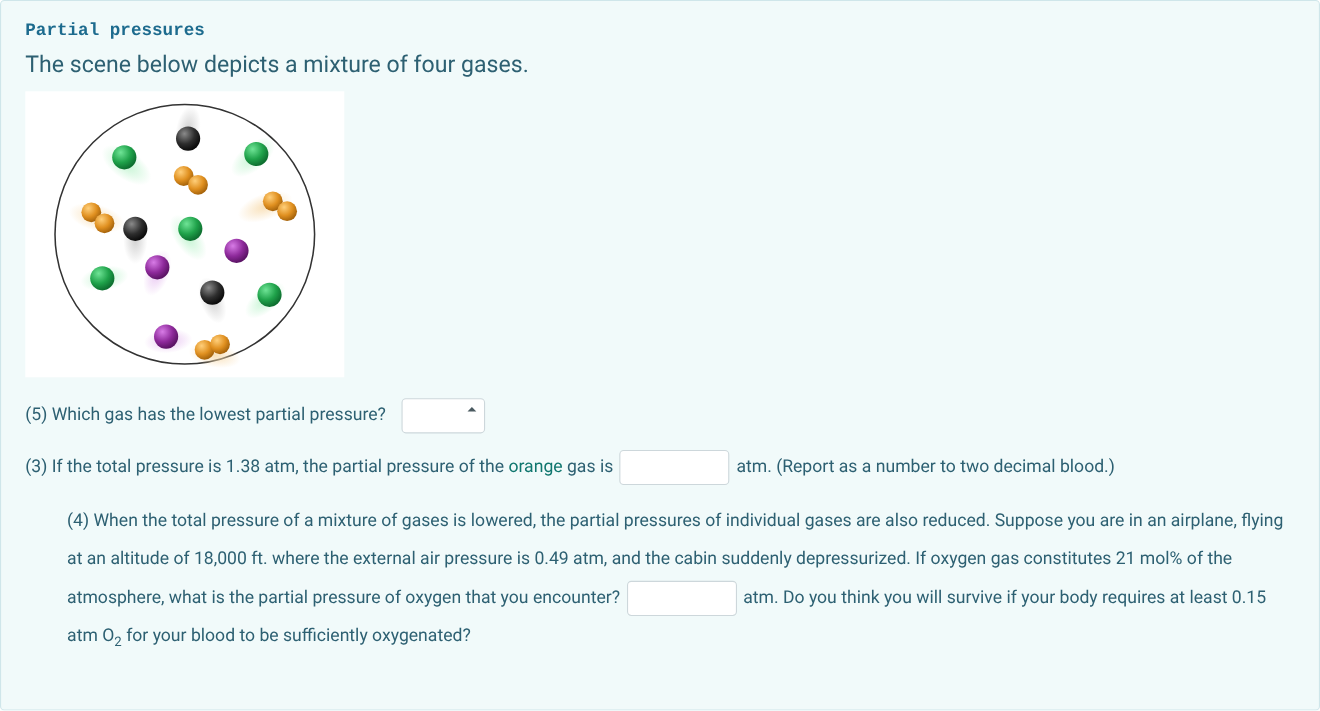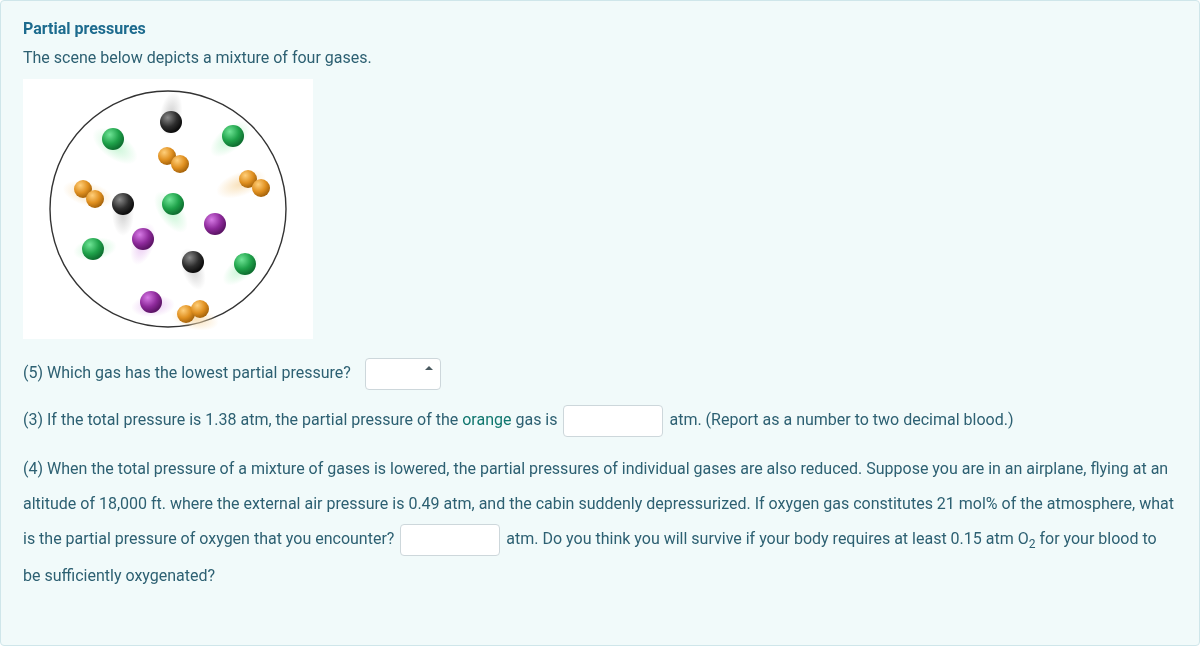--- a/index.html
+++ b/index.html
@@ -17,41 +17,42 @@
     border: 1px solid #cfe6ea;
     border-radius: 4px;
     padding: 18px 22px 22px 22px;
     position: relative;
   }
   .title {
     font-weight: 700;
     color: #1d6b8e;
     font-size: 16px;
     margin-bottom: 10px;
+    font-family: Liberation Mono, monospace;
   }
   .intro {
     color: #2d6072;
     margin-bottom: 12px;
-    font-size: 16px;
+    font-size: 21px;
   }
   .scene-wrap {
     width: 290px;
     height: 260px;
     background: #ffffff;
     display: flex;
     align-items: center;
     justify-content: center;
     margin-bottom: 18px;
   }
   .qline {
     margin: 10px 0 14px 0;
     line-height: 2.0;
     color: #2d6072;
   }
-  .qline.last { line-height: 2.2; }
+  .qline.last { line-height: 2.2; margin-left: 38px; }
   select.inline-select {
     appearance: none;
     -webkit-appearance: none;
     background: #fff;
     border: 1px solid #cdd7db;
     border-radius: 4px;
     height: 32px;
     width: 76px;
     padding: 4px 20px 4px 8px;
     font-size: 14px;

